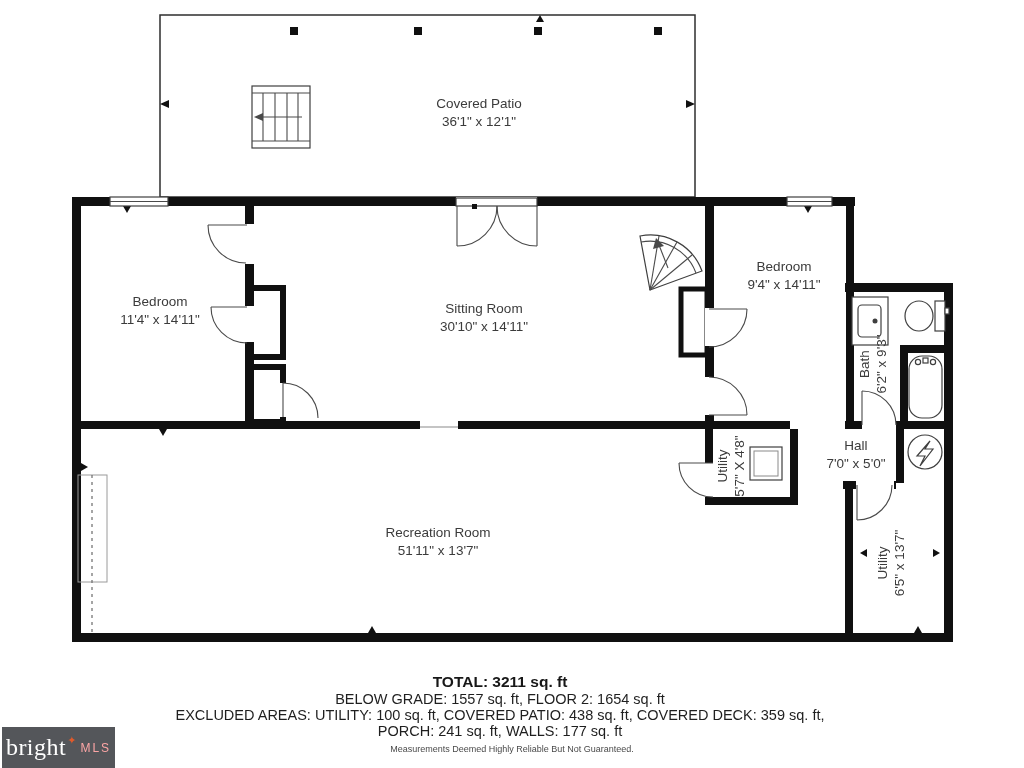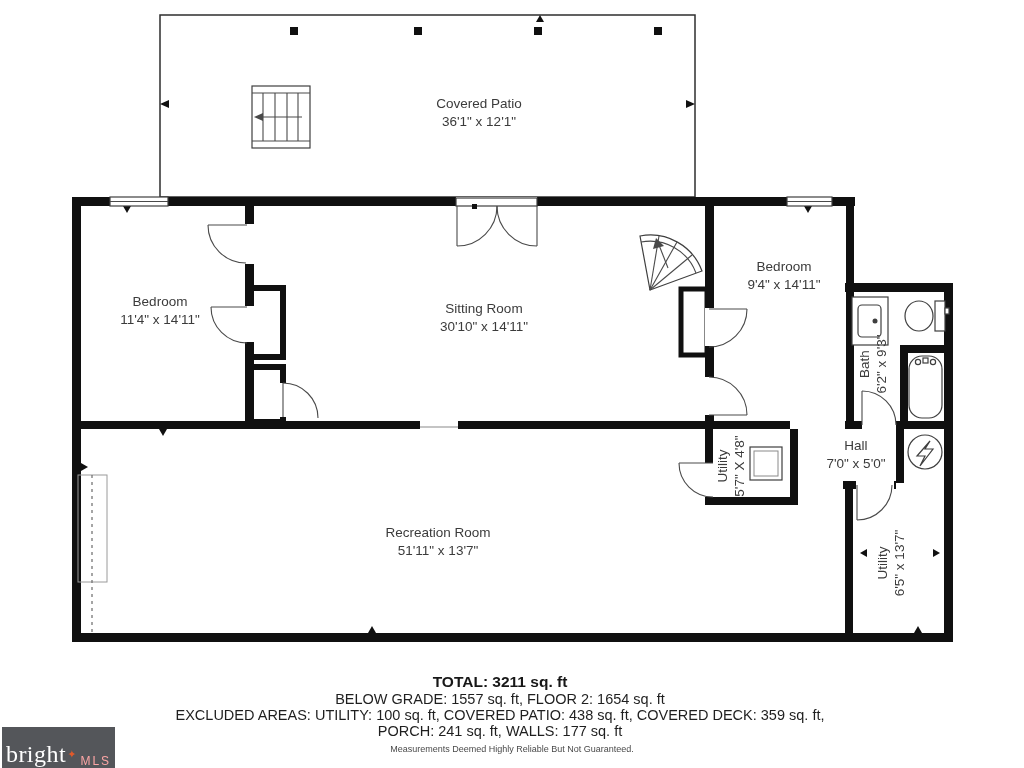--- a/index.html
+++ b/index.html
@@ -11,21 +11,21 @@
   .sum{fill:#1f1f1f;font-size:14.5px;font-family:"Liberation Sans",sans-serif;}
   .disc{fill:#4a4a4a;font-size:9px;font-family:"Liberation Sans",sans-serif;}
   .wall{fill:#101010;}
   .thin{stroke:#2e2e2e;stroke-width:1.5;fill:none;}
   .fix{stroke:#3f3f3f;stroke-width:1.2;fill:#ffffff;}
   .arc{stroke:#4a4a4a;stroke-width:1.1;fill:none;}
   .leaf{stroke:#4a4a4a;stroke-width:1.1;}
   .gap{fill:#ffffff;}
   .mark{fill:#101010;}
   #brand-box{position:absolute;left:2px;top:727px;width:113px;height:41px;background:#54565a;
-             display:flex;align-items:flex-end;justify-content:center;}
+             display:flex;align-items:center;justify-content:center;}
   #brand-box .b{color:#ffffff;font-family:"Liberation Serif",serif;font-size:24px;letter-spacing:.5px;}
   #brand-box .star{color:#e05a2b;font-size:11px;margin-left:1px;transform:translateY(-7px);display:inline-block;}
   #brand-box .m{color:#fca5a5;font-family:"Liberation Sans",sans-serif;font-size:12px;letter-spacing:2px;margin-left:4px;}
 </style>
 </head>
 <body>
 
 <div id="stage">
 <svg width="1024" height="768" viewBox="0 0 1024 768">
 

